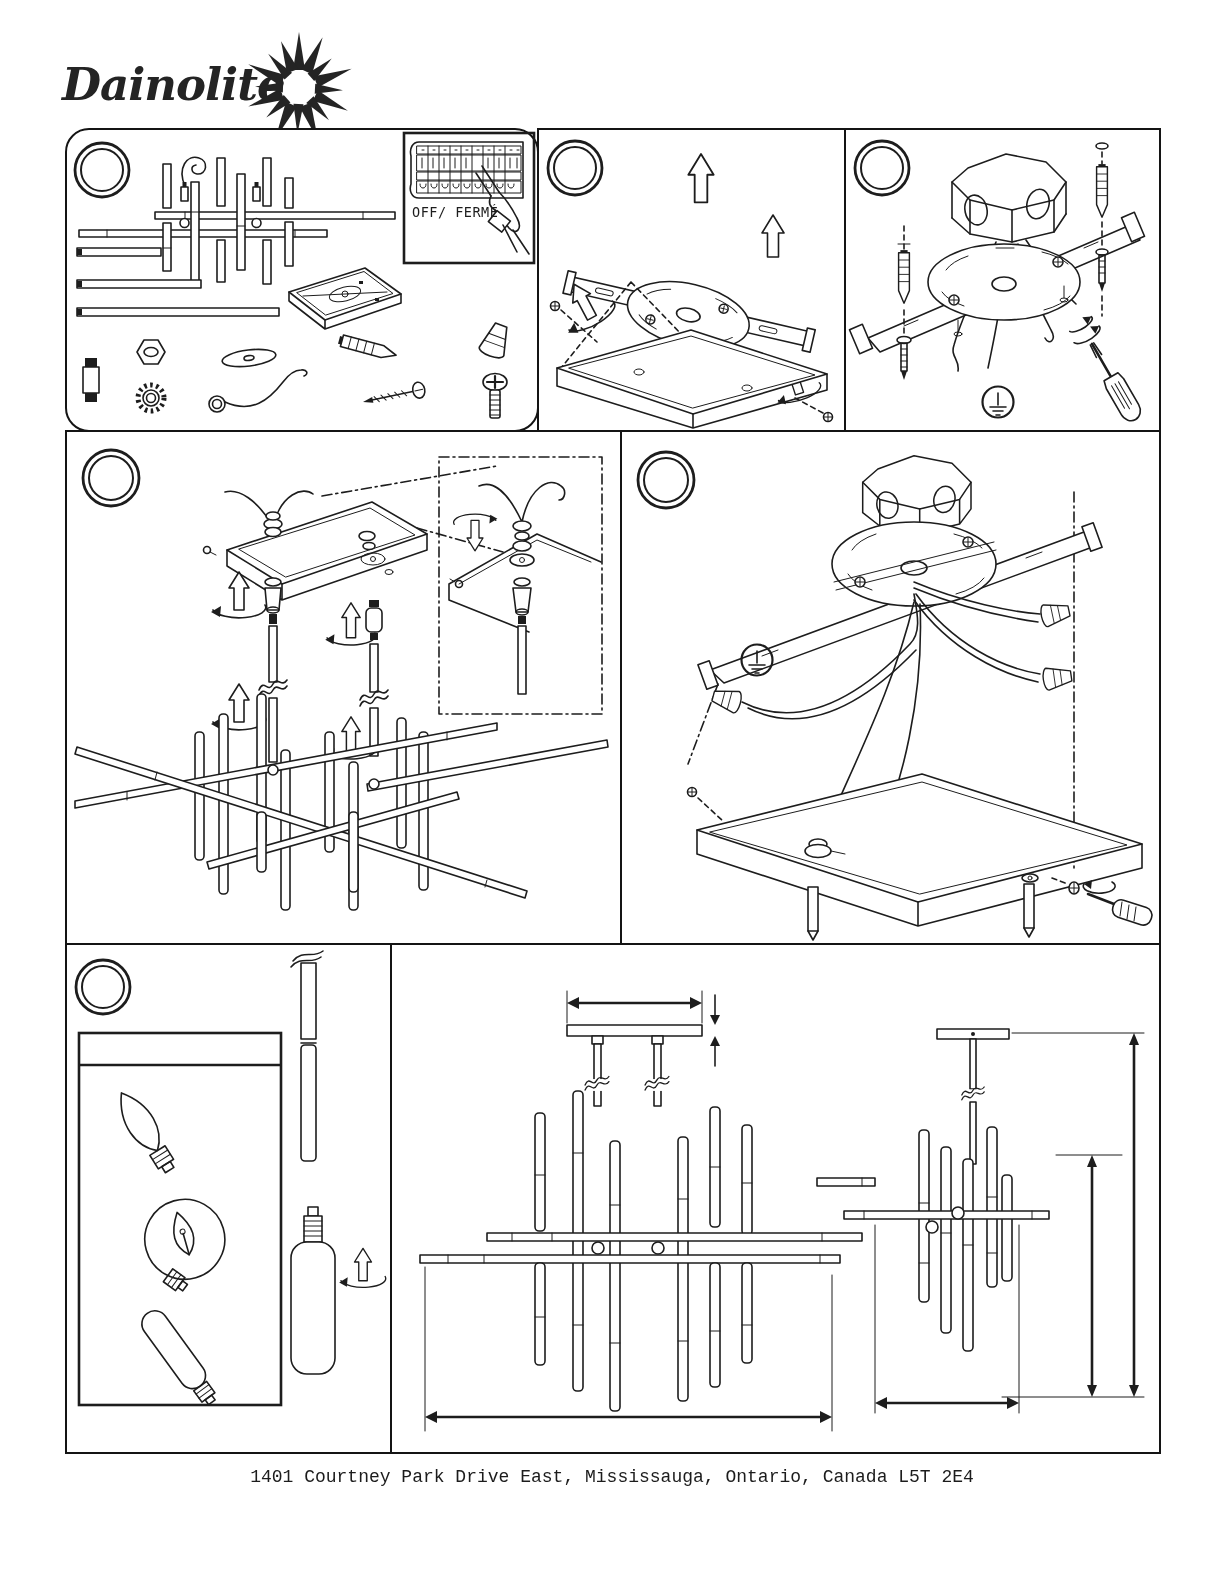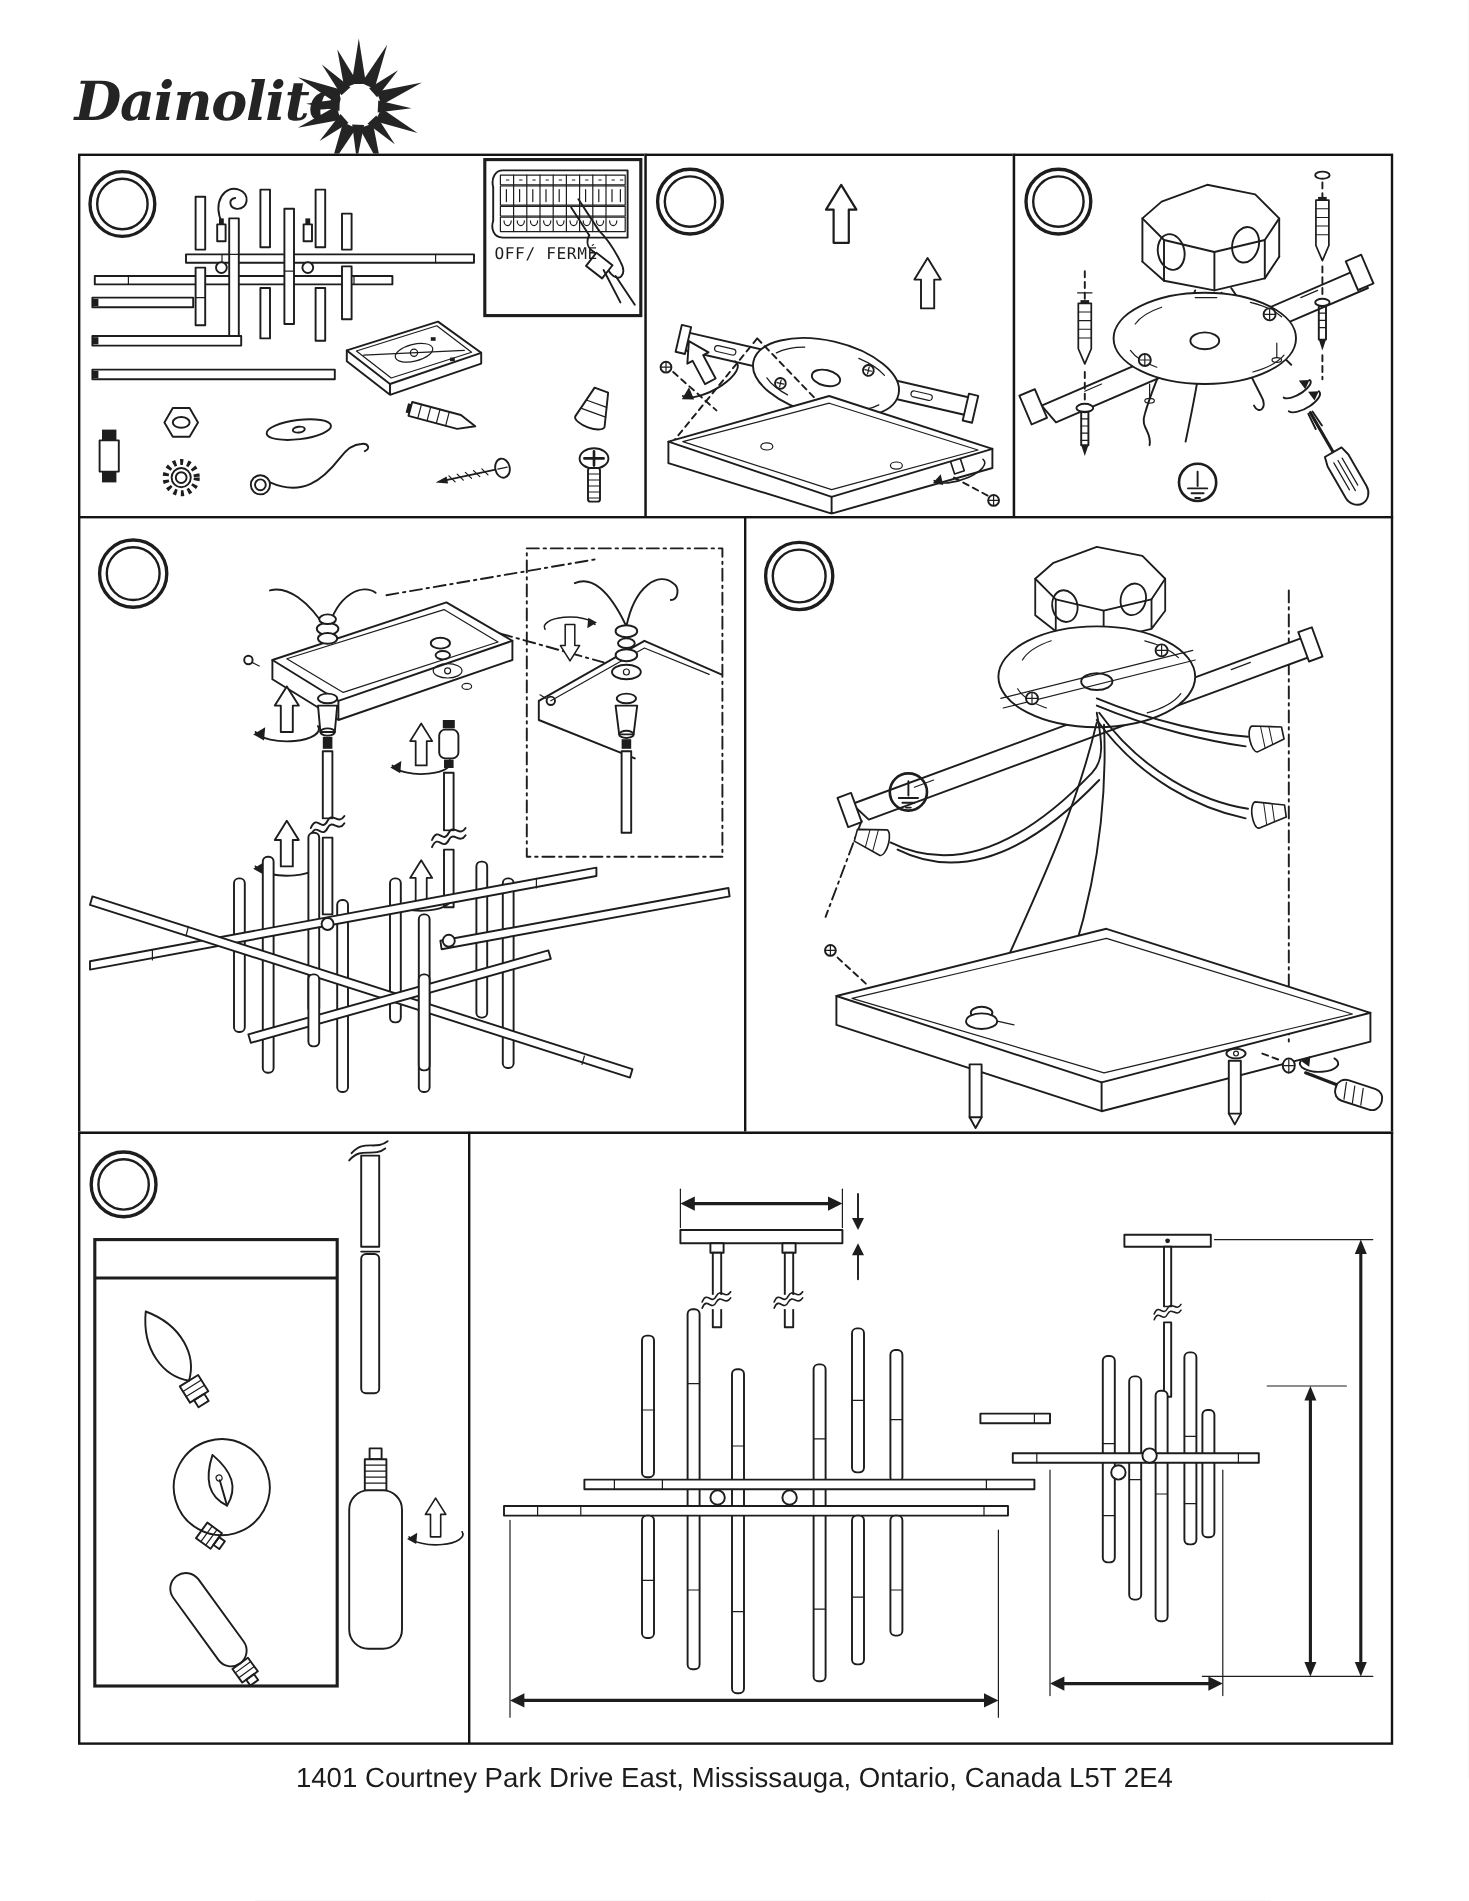--- a/index.html
+++ b/index.html
@@ -15,21 +15,21 @@
   .ddot{stroke-dasharray:10 4 2 4;}
   .teeth{fill:none;stroke:#1d1d1d;stroke-width:5;stroke-dasharray:2.6 3.4;}
   .panel{position:absolute;border:2.4px solid #141414;background:#fff;box-sizing:border-box;}
   .panel > svg{display:block;}
   .offlbl{position:absolute;font-family:"DejaVu Sans Mono","Liberation Mono",monospace;
           font-size:13.5px;letter-spacing:.5px;color:#1d1d1d;white-space:nowrap;}
   #logo{position:absolute;left:62px;top:30px;width:320px;height:96px;}
   #logo .brandtext{position:absolute;left:0;top:28px;font-family:"DejaVu Serif","Liberation Serif",serif;
         font-style:italic;font-weight:bold;font-size:45px;letter-spacing:-1px;color:#242424;}
   #footer{position:absolute;left:0;right:0;top:1466px;text-align:center;line-height:1.32;}
-  #footer div{font-size:23px;color:#1c1c1c;}
+  #footer div{font-size:18px;color:#1c1c1c;font-family:Liberation Mono, monospace;}
 </style>
 </head>
 <body>
 
 <div id="page">
 
   <svg width="0" height="0" style="position:absolute" aria-hidden="true">
     <defs>
       <g id="g-up-arrow">
         <path class="fw" d="M0,-33 L11,-15 L5.5,-15 L5.5,9 L-5.5,9 L-5.5,-15 L-11,-15 Z"></path>
@@ -88,21 +88,21 @@
         <polygon points="0,-54 6,-18 -6,-18" transform="rotate(250)"></polygon>
         <polygon points="0,-44 5,-16 -5,-16" transform="rotate(272)"></polygon>
         <polygon points="0,-56 6,-18 -6,-18" transform="rotate(295)"></polygon>
         <polygon points="0,-46 5,-16 -5,-16" transform="rotate(318)"></polygon>
         <polygon points="0,-50 6,-18 -6,-18" transform="rotate(339)"></polygon>
         <circle r="13" fill="#fff"></circle>
       </g>
     </svg>
   </div>
 
-  <div class="panel" style="left:65px;top:128px;width:474px;height:304px;">
+  <div class="panel" style="left:65px;top:128px;width:474px;height:304px;border-radius:24px;">
     <svg width="469" height="299" viewBox="0 0 469 299">
       <g>
         <circle class="ln" cx="35" cy="40" r="27" style="stroke-width:2.8"></circle>
         <circle class="ln" cx="35" cy="40" r="21" style="stroke-width:2"></circle>
       </g>
       <g>
         <path class="ln" d="M118,56 C110,38 120,24 132,28 C142,31 140,45 130,44 C124,43 123,36 129,35"></path>
         <rect class="fk" x="115.5" y="52" width="4" height="5"></rect>
           <rect class="fk" x="187.5" y="52" width="4" height="5"></rect>
         <rect class="ln" x="114" y="57" width="7" height="14"></rect>

